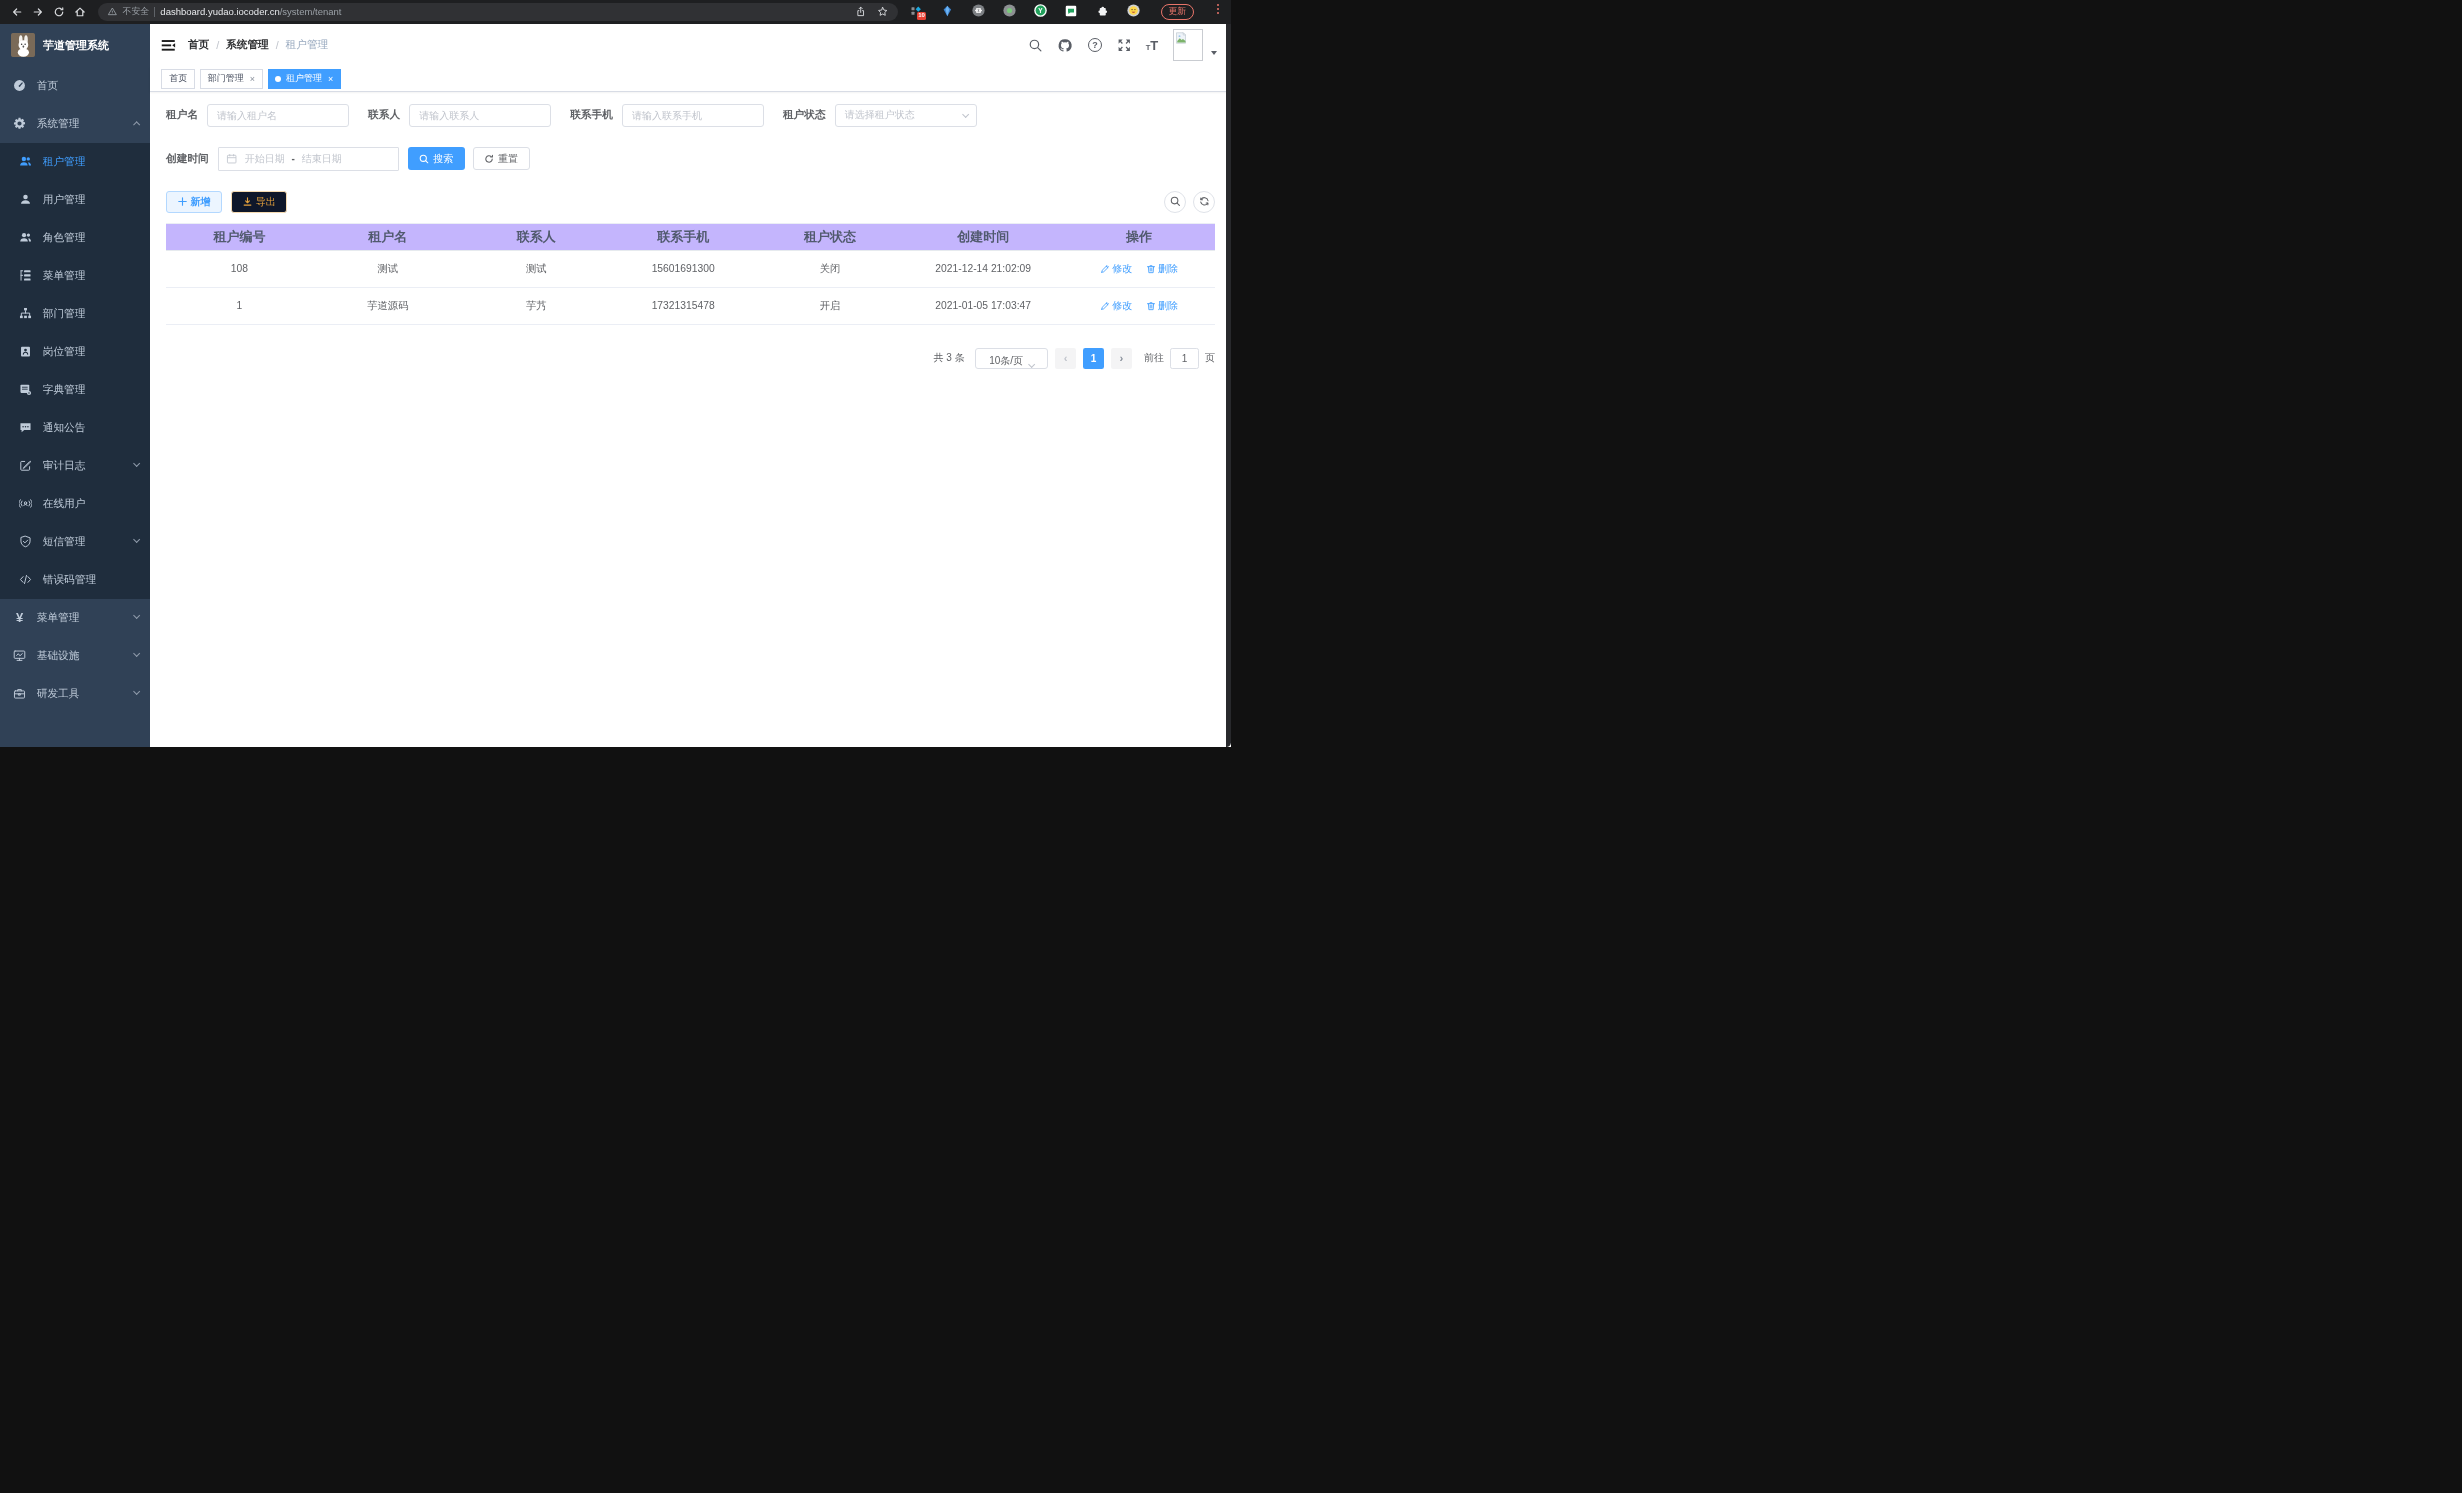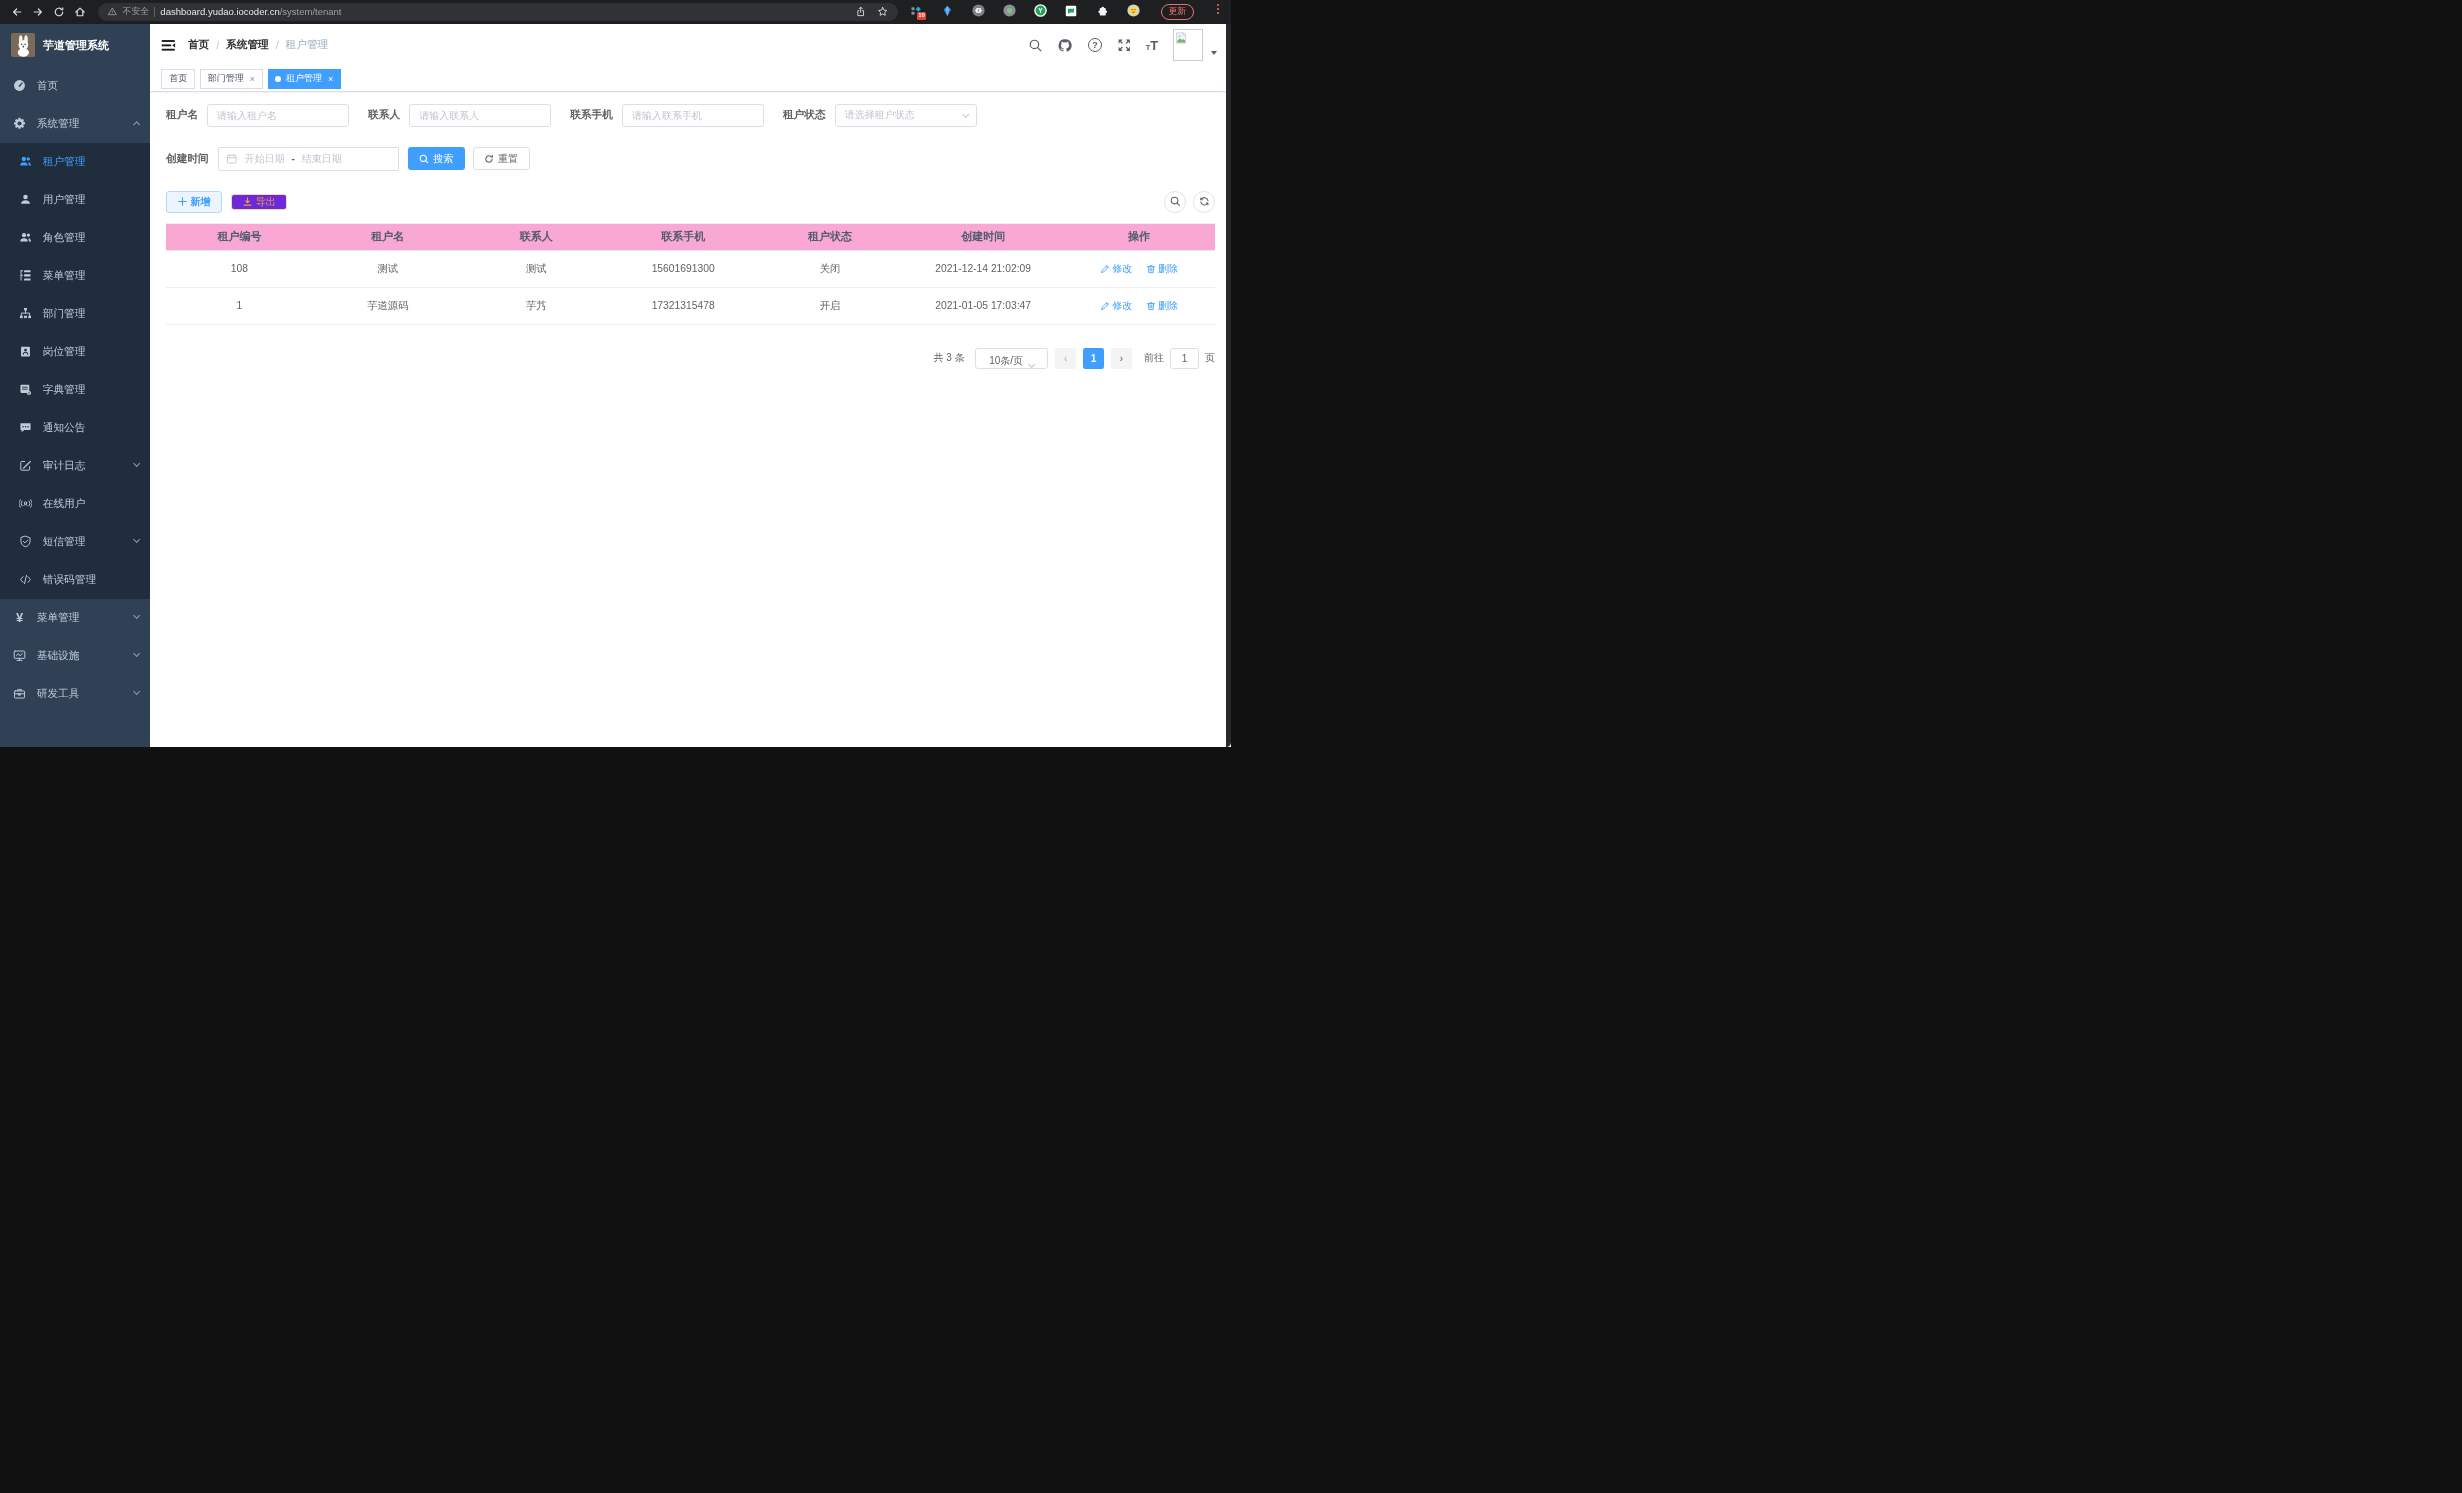--- a/index.html
+++ b/index.html
@@ -88,30 +88,30 @@
   .sel-chev{width:5.3px;height:5.3px;border-right:1.1px solid var(--placeholder);border-bottom:1.1px solid var(--placeholder);transform:rotate(45deg);margin-top:-2.3px;}
   .daterange{width:181px;height:23.6px;border:0.8px solid var(--border);border-radius:1px;display:flex;align-items:center;padding:0 7.6px;gap:6.9px;cursor:text;}
   .daterange svg{stroke:var(--placeholder);fill:none;stroke-width:1.2;flex:0 0 auto;}
   .dr-ph{color:var(--placeholder);font-size:10px;}
   .dr-sep{color:#606266;font-size:10px;font-weight:bold;}
   .btn{height:23px;border-radius:3px;font-size:10px;display:inline-flex;align-items:center;gap:3.8px;padding:0 10.7px;cursor:pointer;border:0.8px solid transparent;white-space:nowrap;}
   .btn svg{stroke:currentColor;fill:none;stroke-width:1.5;stroke-linecap:round;stroke-linejoin:round;}
   .btn-primary{background:var(--accent);color:#fff;margin-left:9px;}
   .btn-plain{background:#fff;border-color:var(--border);color:#606266;margin-left:7.6px;}
   .btn-add{height:22px;background:#ecf5ff;border-color:#b3d8ff;color:var(--accent);font-weight:bold;}
-  .btn-export{height:16px;background:#6d28d9;border-color:#f5dab1;color:var(--warn);margin-left:9px;}
+  .btn-export{height:22px;background:#0f172a;border-color:#f5dab1;color:var(--warn);margin-left:9px;}
   .toolbar-row{display:flex;align-items:center;margin-bottom:10px;}
   .circle-btn{width:22px;height:22px;border:0.8px solid #e0e3e9;border-radius:50%;display:flex;align-items:center;justify-content:center;cursor:pointer;background:#fff;}
   .circle-btn svg{stroke:#606266;fill:none;stroke-width:1.4;stroke-linecap:round;stroke-linejoin:round;}
   .circle-btn + .circle-btn{margin-left:6.9px;}
   .push{margin-left:auto;}
 
   
   table{width:100%;border-collapse:collapse;border-top:0.8px solid #ebeef5;}
-  th{height:27px;background:#f9a8d4;color:#515a6e;font-size:11px;font-weight:bold;text-align:center;}
+  th{height:27px;background:#c4b5fd;color:#515a6e;font-size:13px;font-weight:bold;text-align:center;}
   td{height:37px;color:#606266;font-size:10.3px;text-align:center;border-bottom:0.8px solid #ebeef5;background:#fff;}
   tr.hdr{border-bottom:0.8px solid #e6eaee;}
   .ops a{color:var(--accent);font-size:10px;text-decoration:none;display:inline-flex;align-items:center;gap:2.3px;cursor:pointer;}
   .ops a + a{margin-left:10.7px;}
   .ops svg{stroke:var(--accent);fill:none;stroke-width:1.2;stroke-linecap:round;stroke-linejoin:round;}
 
   
   .pager{display:flex;align-items:center;justify-content:flex-end;margin-top:23px;font-size:10px;color:#606266;}
   .pg-total{margin-right:10.7px;}
   .pg-size{width:73px;height:21px;border:0.8px solid var(--border);border-radius:3px;display:flex;align-items:flex-end;justify-content:center;gap:6px;cursor:pointer;color:#606266;}

